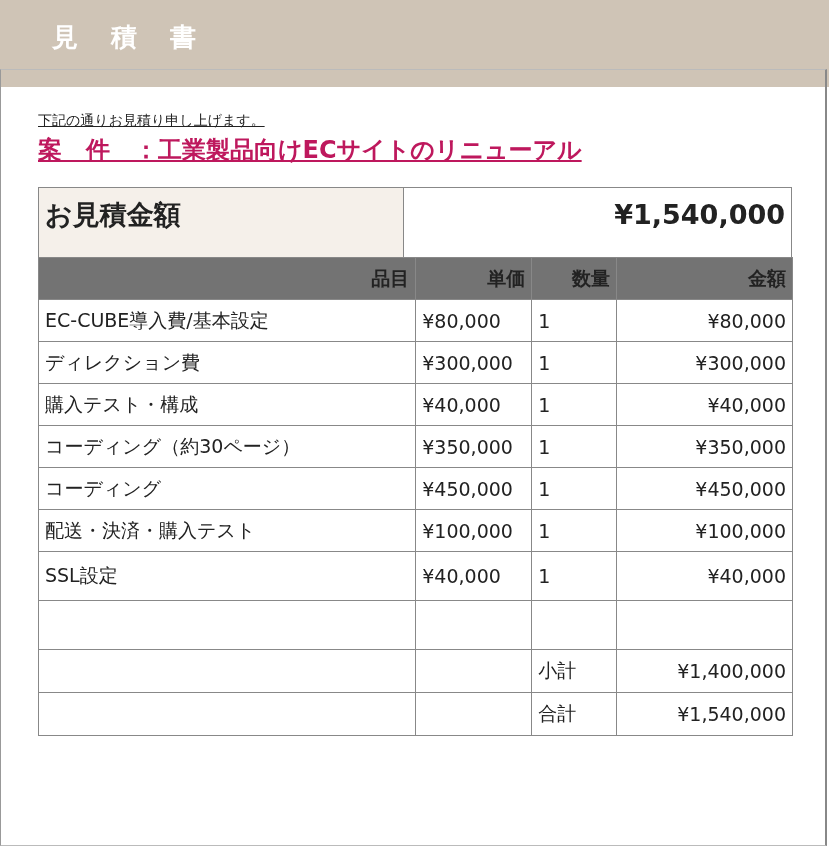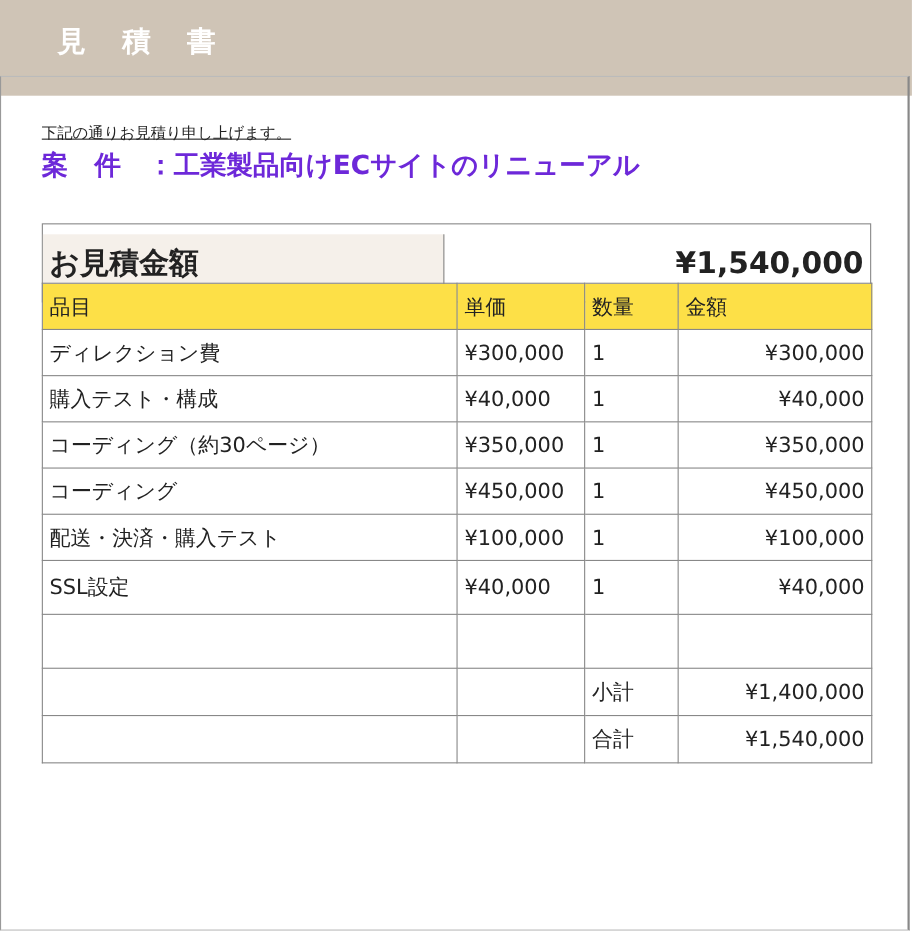--- a/index.html
+++ b/index.html
@@ -5,29 +5,29 @@
   html, body { margin:0; padding:0; background:#ffffff; }
   body { width:829px; height:849px; position:relative; overflow:hidden;
          font-family:"DejaVu Sans", "Liberation Sans", sans-serif; color:#222; }
   .header { position:absolute; left:0; top:0; width:829px; height:87px; background:#cfc4b6; }
   .header-title { position:absolute; left:52px; top:20px; font-size:26px; font-weight:bold;
                   color:#ffffff; letter-spacing:12px; }
   .sheet { position:absolute; left:0; top:69px; width:827px; height:777px;
            border-left:1px solid #999; border-right:2px solid #888; border-bottom:1px solid #bbb;
            border-top:1px solid #bbb; box-sizing:border-box; }
   .intro { position:absolute; left:38px; top:112px; font-size:14px; color:#222;text-decoration:underline; }
-  .subject { position:absolute; left:38px; top:134px; font-size:24px; font-weight:bold; color:#6d28d9; white-space:pre; }
-  .total-box { position:absolute; left:38px; top:203px; width:754px; height:72px;
-               border:1px solid #888; display:flex; box-sizing:border-box;align-items:center; }
+  .subject { position:absolute; left:38px; top:134px; font-size:24px; font-weight:bold; color:#be185d; white-space:pre;text-decoration:underline; }
+  .total-box { position:absolute; left:38px; top:187px; width:754px; height:72px;
+               border:1px solid #888; display:flex; box-sizing:border-box; }
   .total-label { width:365px; background:#f5f0ea; border-right:1px solid #888;
                  font-size:27px; font-weight:bold; padding-left:6px; line-height:53px; box-sizing:border-box; }
   .total-value { flex:1; text-align:right; font-size:27px; font-weight:bold; padding-right:6px; line-height:53px; }
   table { position:absolute; left:38px; top:257px; width:755px; border-collapse:collapse; font-size:19px; }
   th, td { border:1px solid #888; padding:0 6px; height:42px; box-sizing:border-box; }
-  th { background:#fde047; font-weight:normal; text-align:left; }
+  th { background:#737373; font-weight:bold; text-align:right; }
   td.num { text-align:right; }
   col.c1 { width:378px; } col.c2 { width:116px; } col.c3 { width:85px; } col.c4 { width:176px; }
 </style>
 </head>
 <body>
 
 <div class="header">
   <div class="header-title">見 積 書</div>
 </div>
 <div class="sheet"></div>
@@ -49,20 +49,26 @@
     </colgroup>
   <thead>
     <tr>
       <th>品目</th>
       <th>単価</th>
       <th>数量</th>
       <th>金額</th>
     </tr>
   </thead>
   <tbody>
+    <tr>
+      <td>EC-CUBE導入費/基本設定</td>
+      <td>¥80,000</td>
+      <td>1</td>
+      <td class="num">¥80,000</td>
+    </tr>
     <tr>
       <td>ディレクション費</td>
       <td>¥300,000</td>
       <td>1</td>
       <td class="num">¥300,000</td>
     </tr>
     <tr>
       <td>購入テスト・構成</td>
       <td>¥40,000</td>
       <td>1</td>

